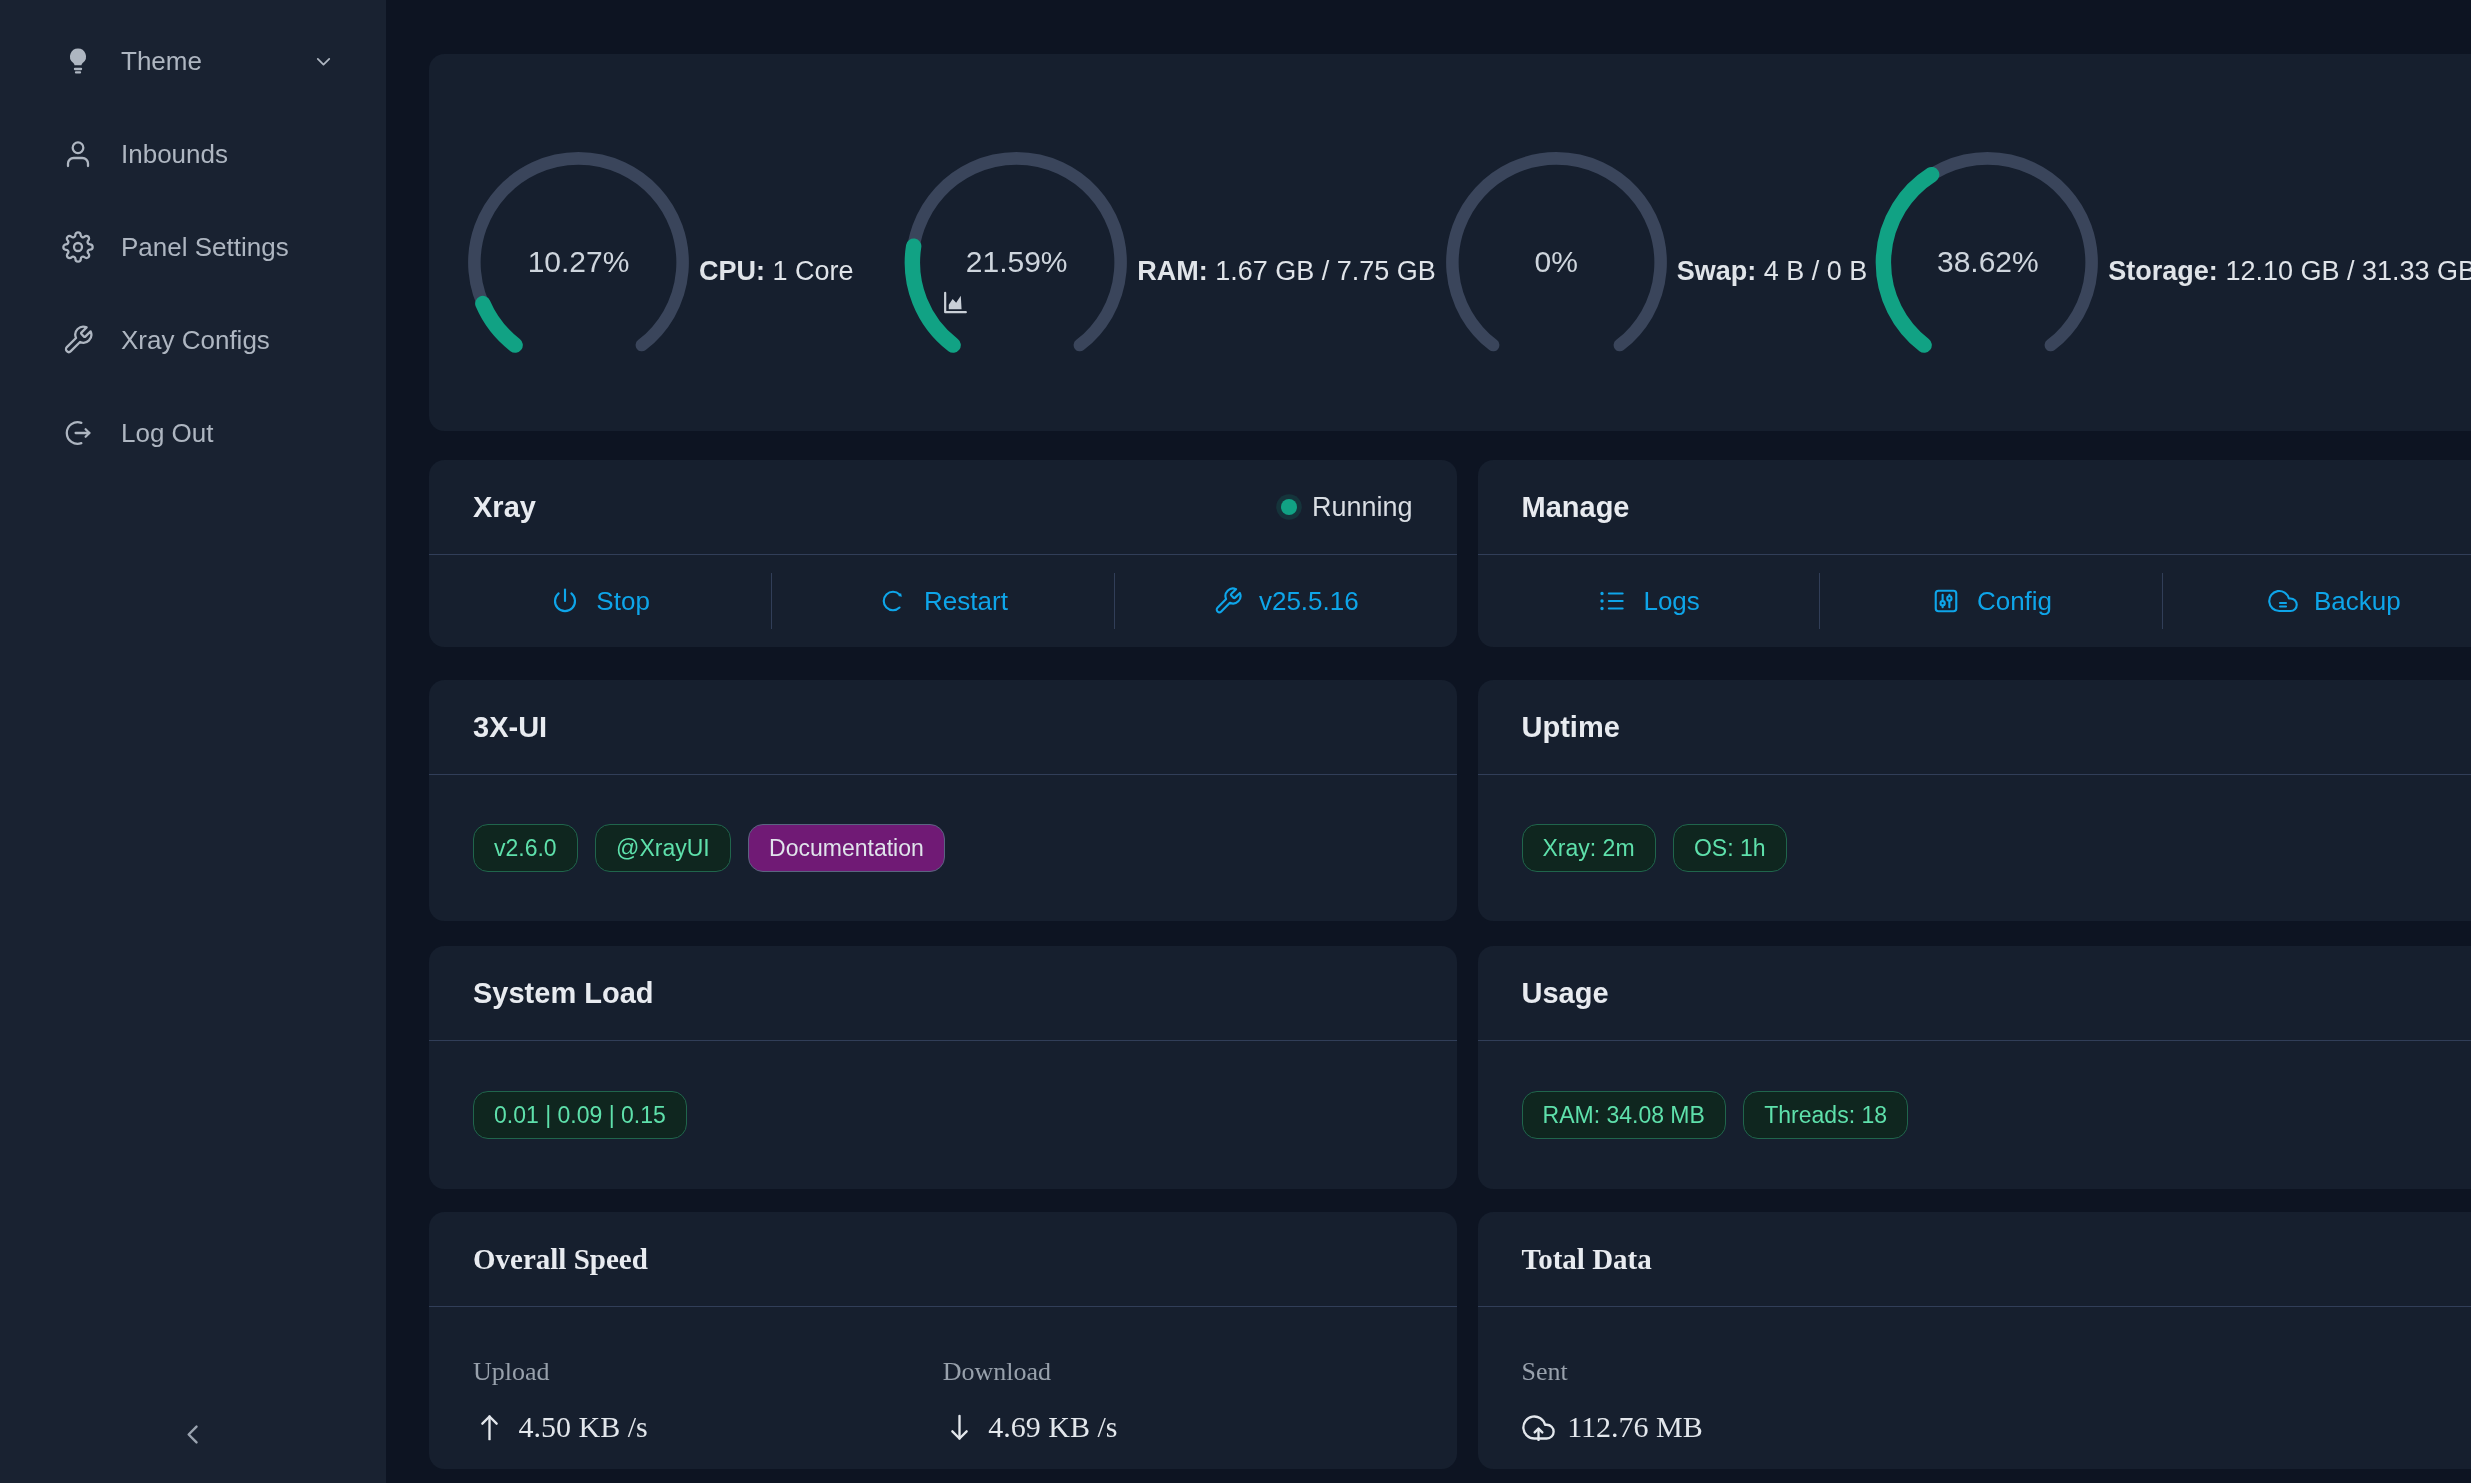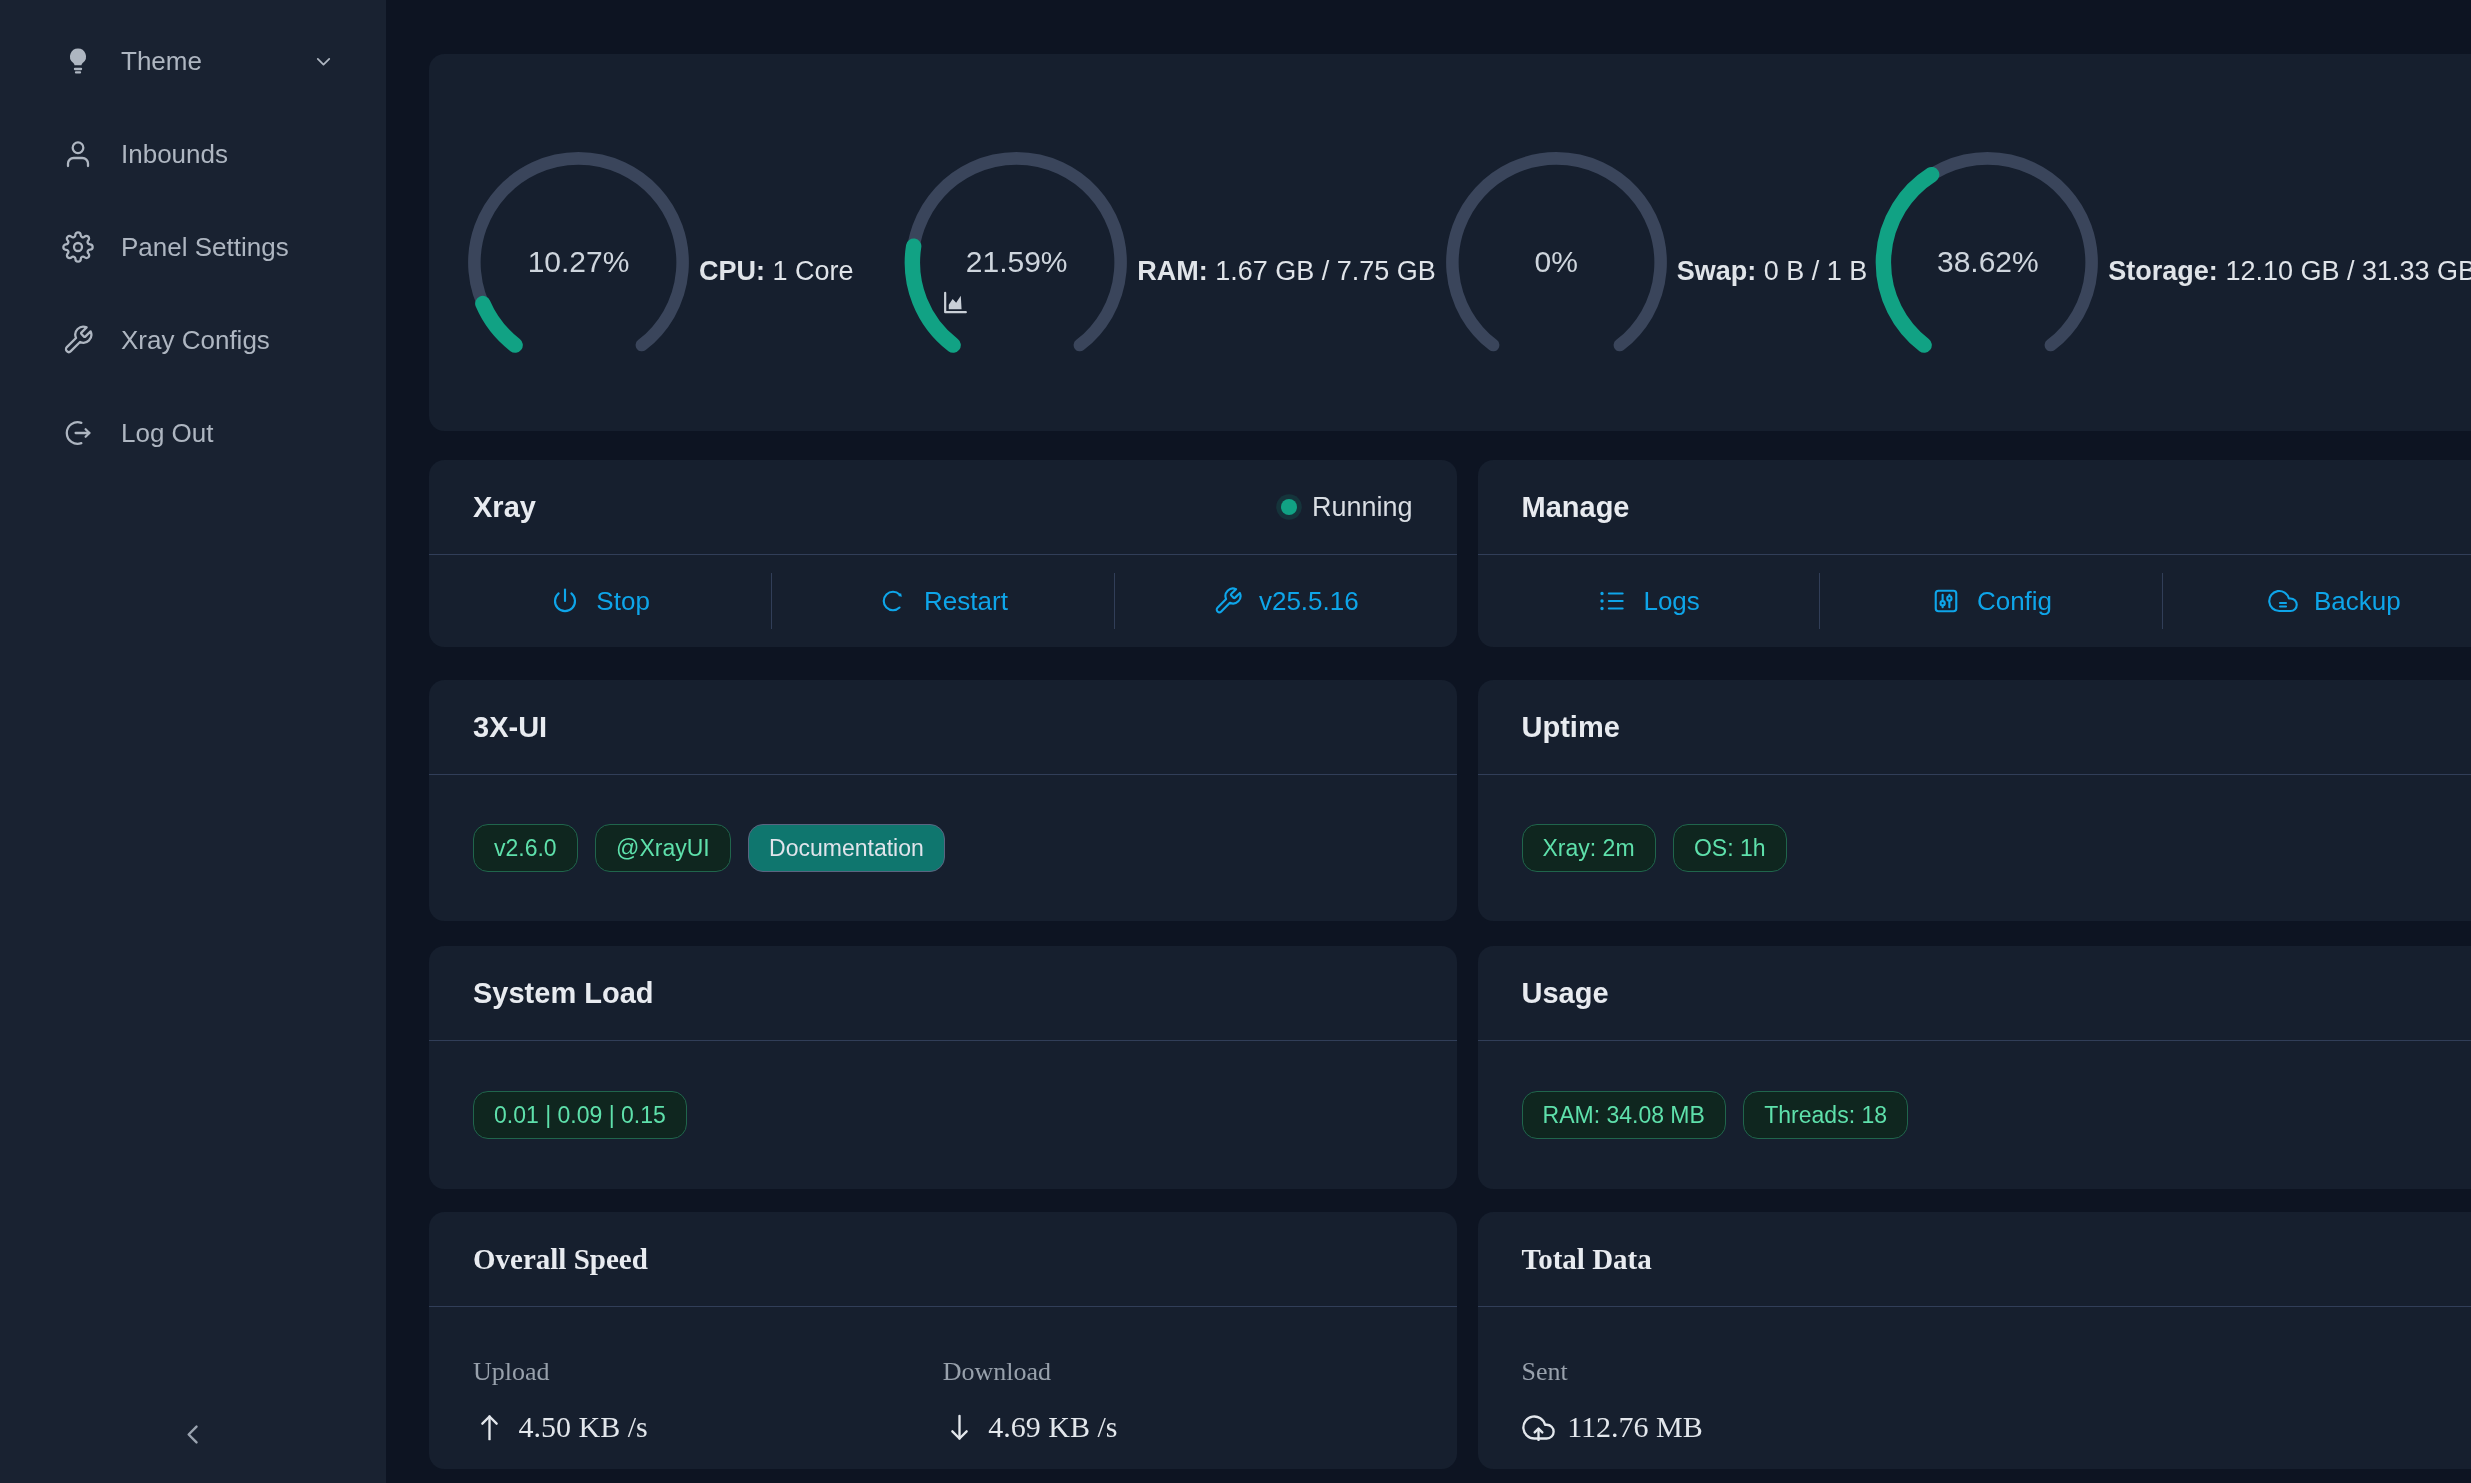--- a/index.html
+++ b/index.html
@@ -97,21 +97,21 @@
     flex: 1; display: flex; align-items: center; justify-content: center;
     gap: 16.4px; color: #0ea5e9; font-size: 26px; cursor: pointer;
   }
   .action-btn .icon { width: 30px; height: 30px; display: flex; }
   .action-btn svg { width: 100%; height: 100%; fill: none; stroke: currentColor; stroke-width: 1.7; stroke-linecap: round; stroke-linejoin: round; }
   .vdiv { width: 1px; background: var(--divider); align-self: center; height: 56px; }
 
   .tag-row { height: calc(100% - 95px); display: flex; align-items: center; padding: 0 44px; gap: 17.4px; }
   .tag { font-size: 23px; padding: 9.7px 20px; border-radius: 15px; line-height: 1.15; white-space: pre; }
   .tag.green { color: #5ee0ab; background: #0f261f; border: 1px solid #20654c; }
-  .tag.gray  { color: #e0e4eb; background: #0f766e; border: 1px solid #5a6480; }
+  .tag.gray  { color: #e0e4eb; background: #701a75; border: 1px solid #5a6480; }
 
   .stat-row { height: calc(100% - 95px); display: flex; padding: 50px 44px 0; }
   .stat-col { width: 50%; }
   .stat-label { font-size: 26px; color: #98a1ac; }
   .stat-value { margin-top: 23px; font-size: 30px; color: #e3e7ec; display: flex; align-items: center; gap: 12.6px; white-space: pre; }
   .stat-value .icon { width: 33px; height: 33px; display: flex; }
   .stat-value svg { width: 100%; height: 100%; fill: none; stroke: currentColor; stroke-width: 1.7; stroke-linecap: round; stroke-linejoin: round; }
 </style>
 </head>
 <body style="--accent: #11a284; --track: #3a455b; --active-bg: #076e5d; --card-bg: #161f2e; background: rgb(13, 20, 34);">
@@ -220,21 +220,21 @@
 
     <div class="gauge-col">
       <div class="gauge-wrap">
         <svg viewBox="0 0 250 250">
             <path class="gauge-track" d="M 59.25 210.68 A 108 108 0 1 1 190.75 210.68"></path>
             <path class="gauge-progress"></path>
           </svg>
         <div class="gauge-value">0%</div>
       </div>
       <div class="gauge-label">
-        <span><b>Swap:</b><span> 0 B / 1 B</span></span>
+        <span><b>Swap:</b><span> 4 B / 0 B</span></span>
       </div>
     </div>
 
     <div class="gauge-col">
       <div class="gauge-wrap">
         <svg viewBox="0 0 250 250">
             <path class="gauge-track" d="M 59.25 210.68 A 108 108 0 1 1 190.75 210.68"></path>
             <path class="gauge-progress" d="M 59.25 210.68 A 108 108 0 0 1 67.08 33.85"></path>
           </svg>
         <div class="gauge-value">38.62%</div>

